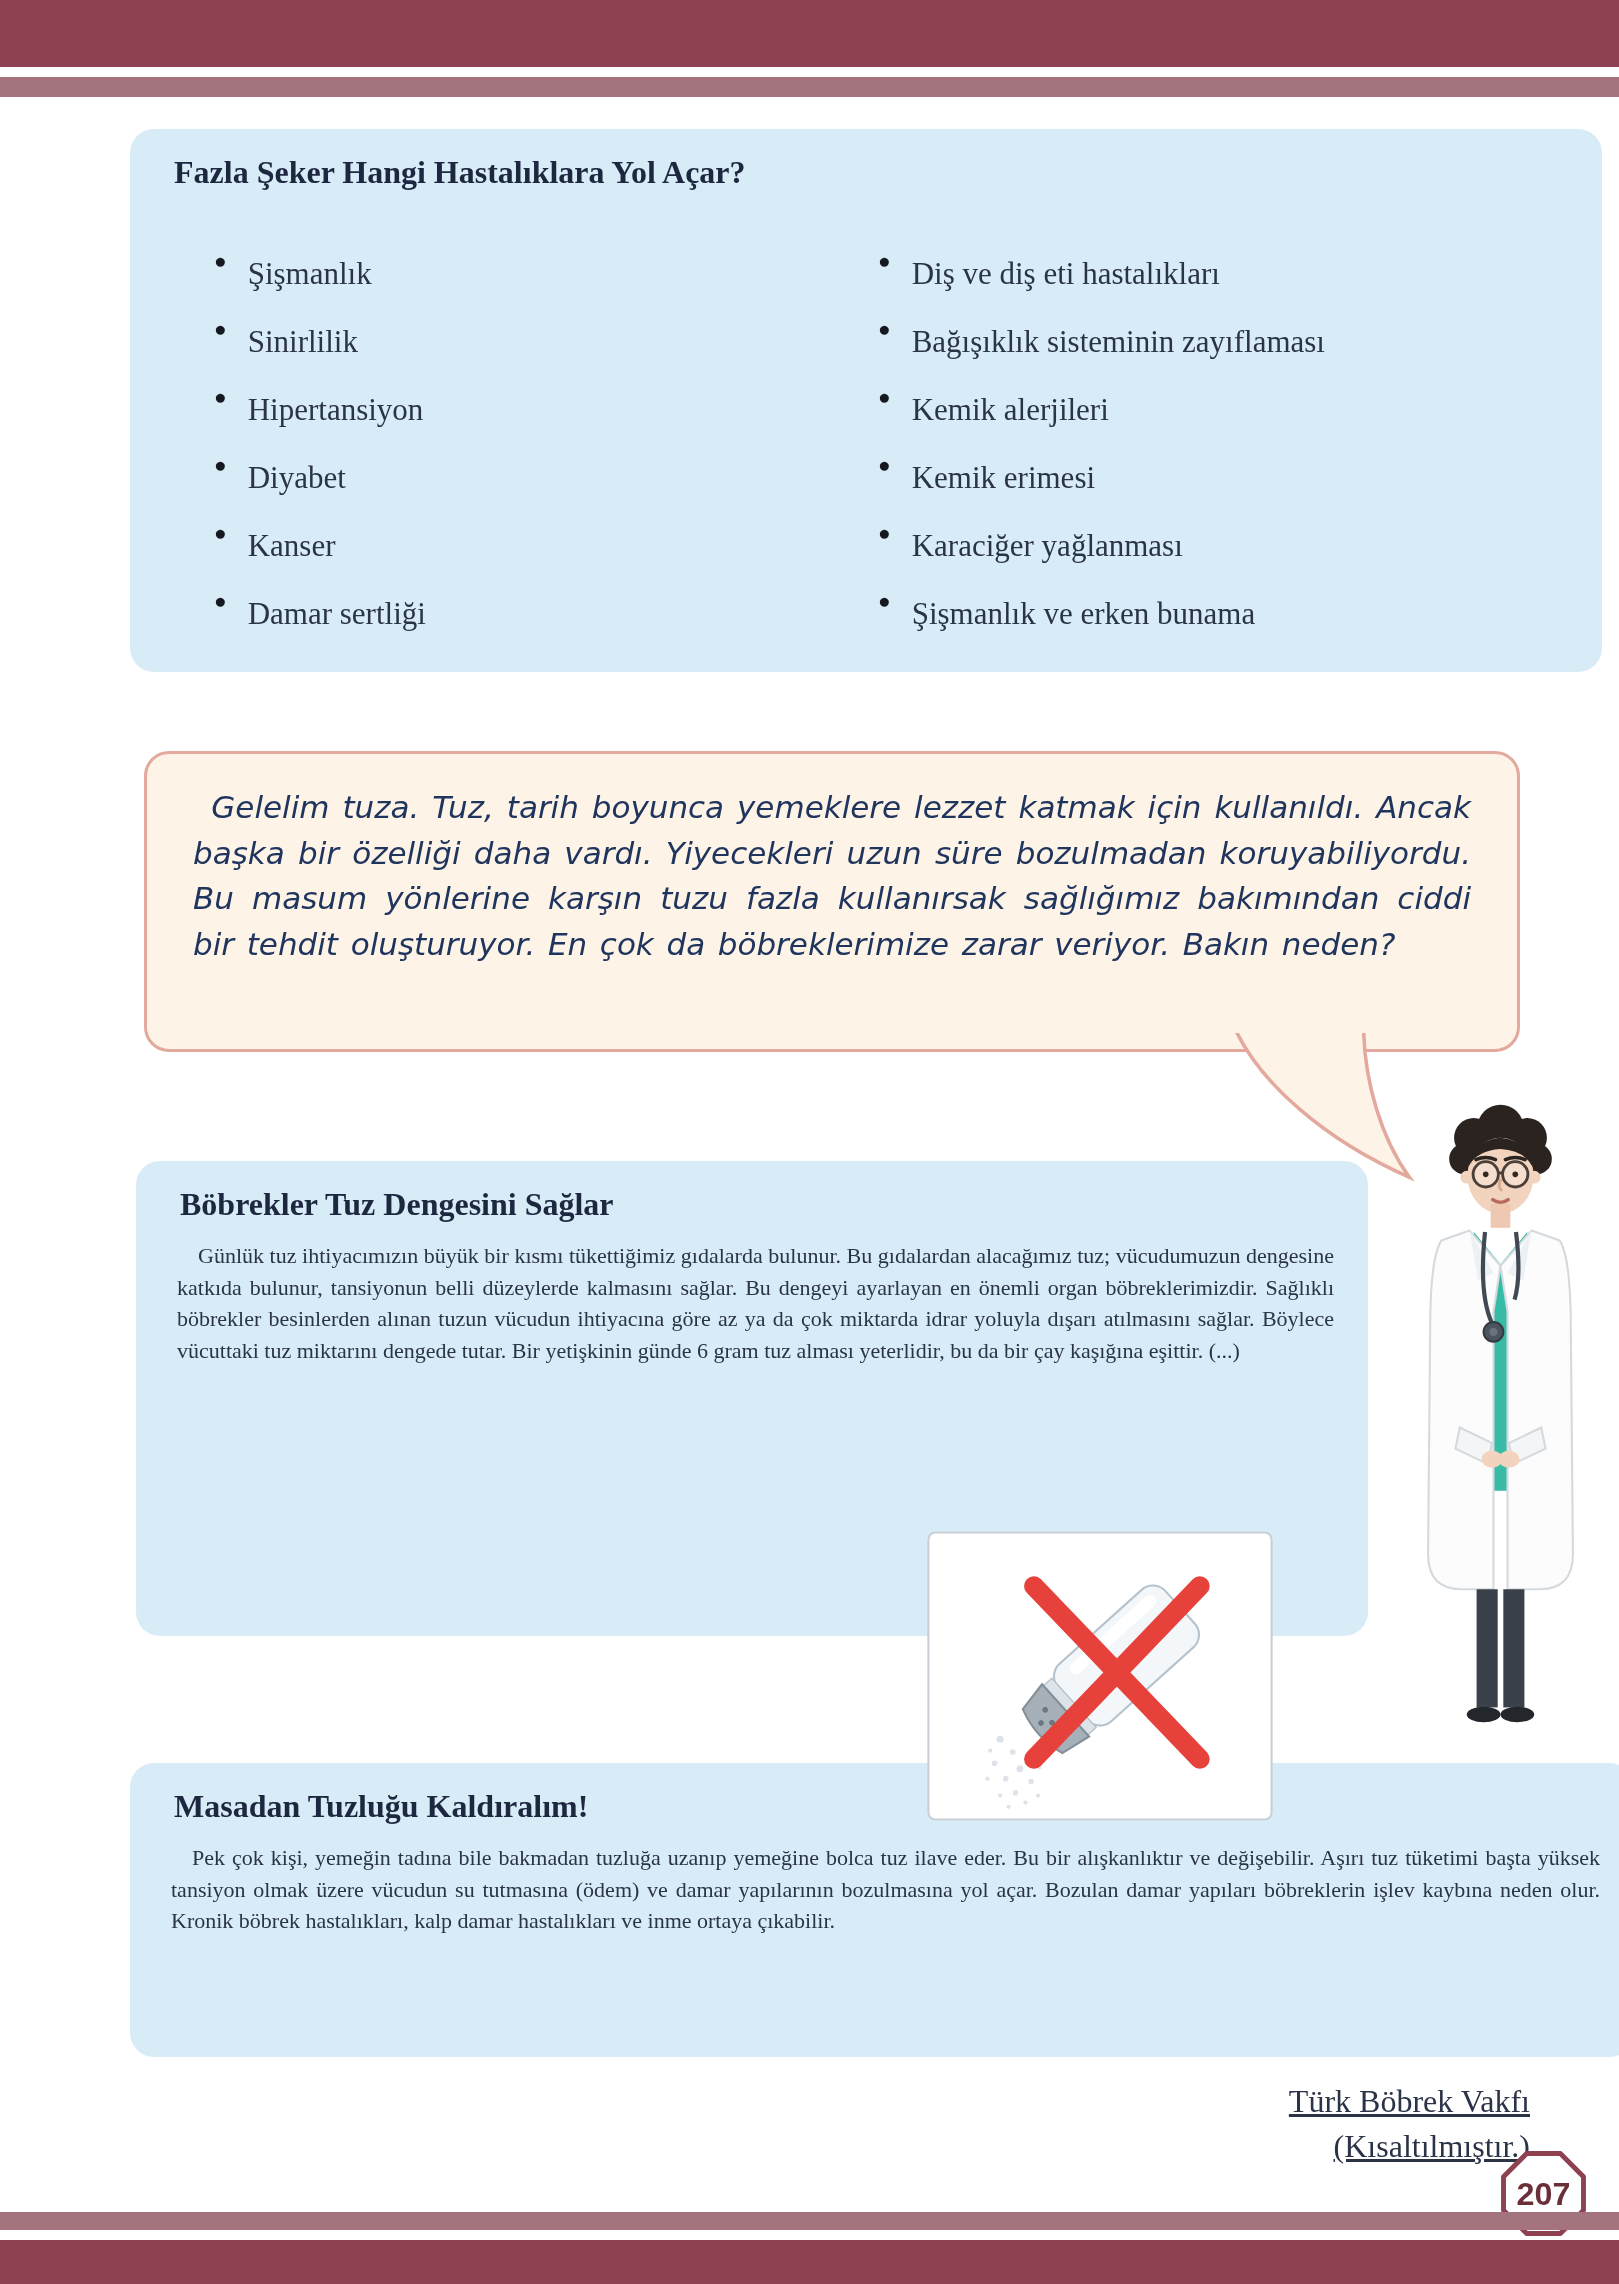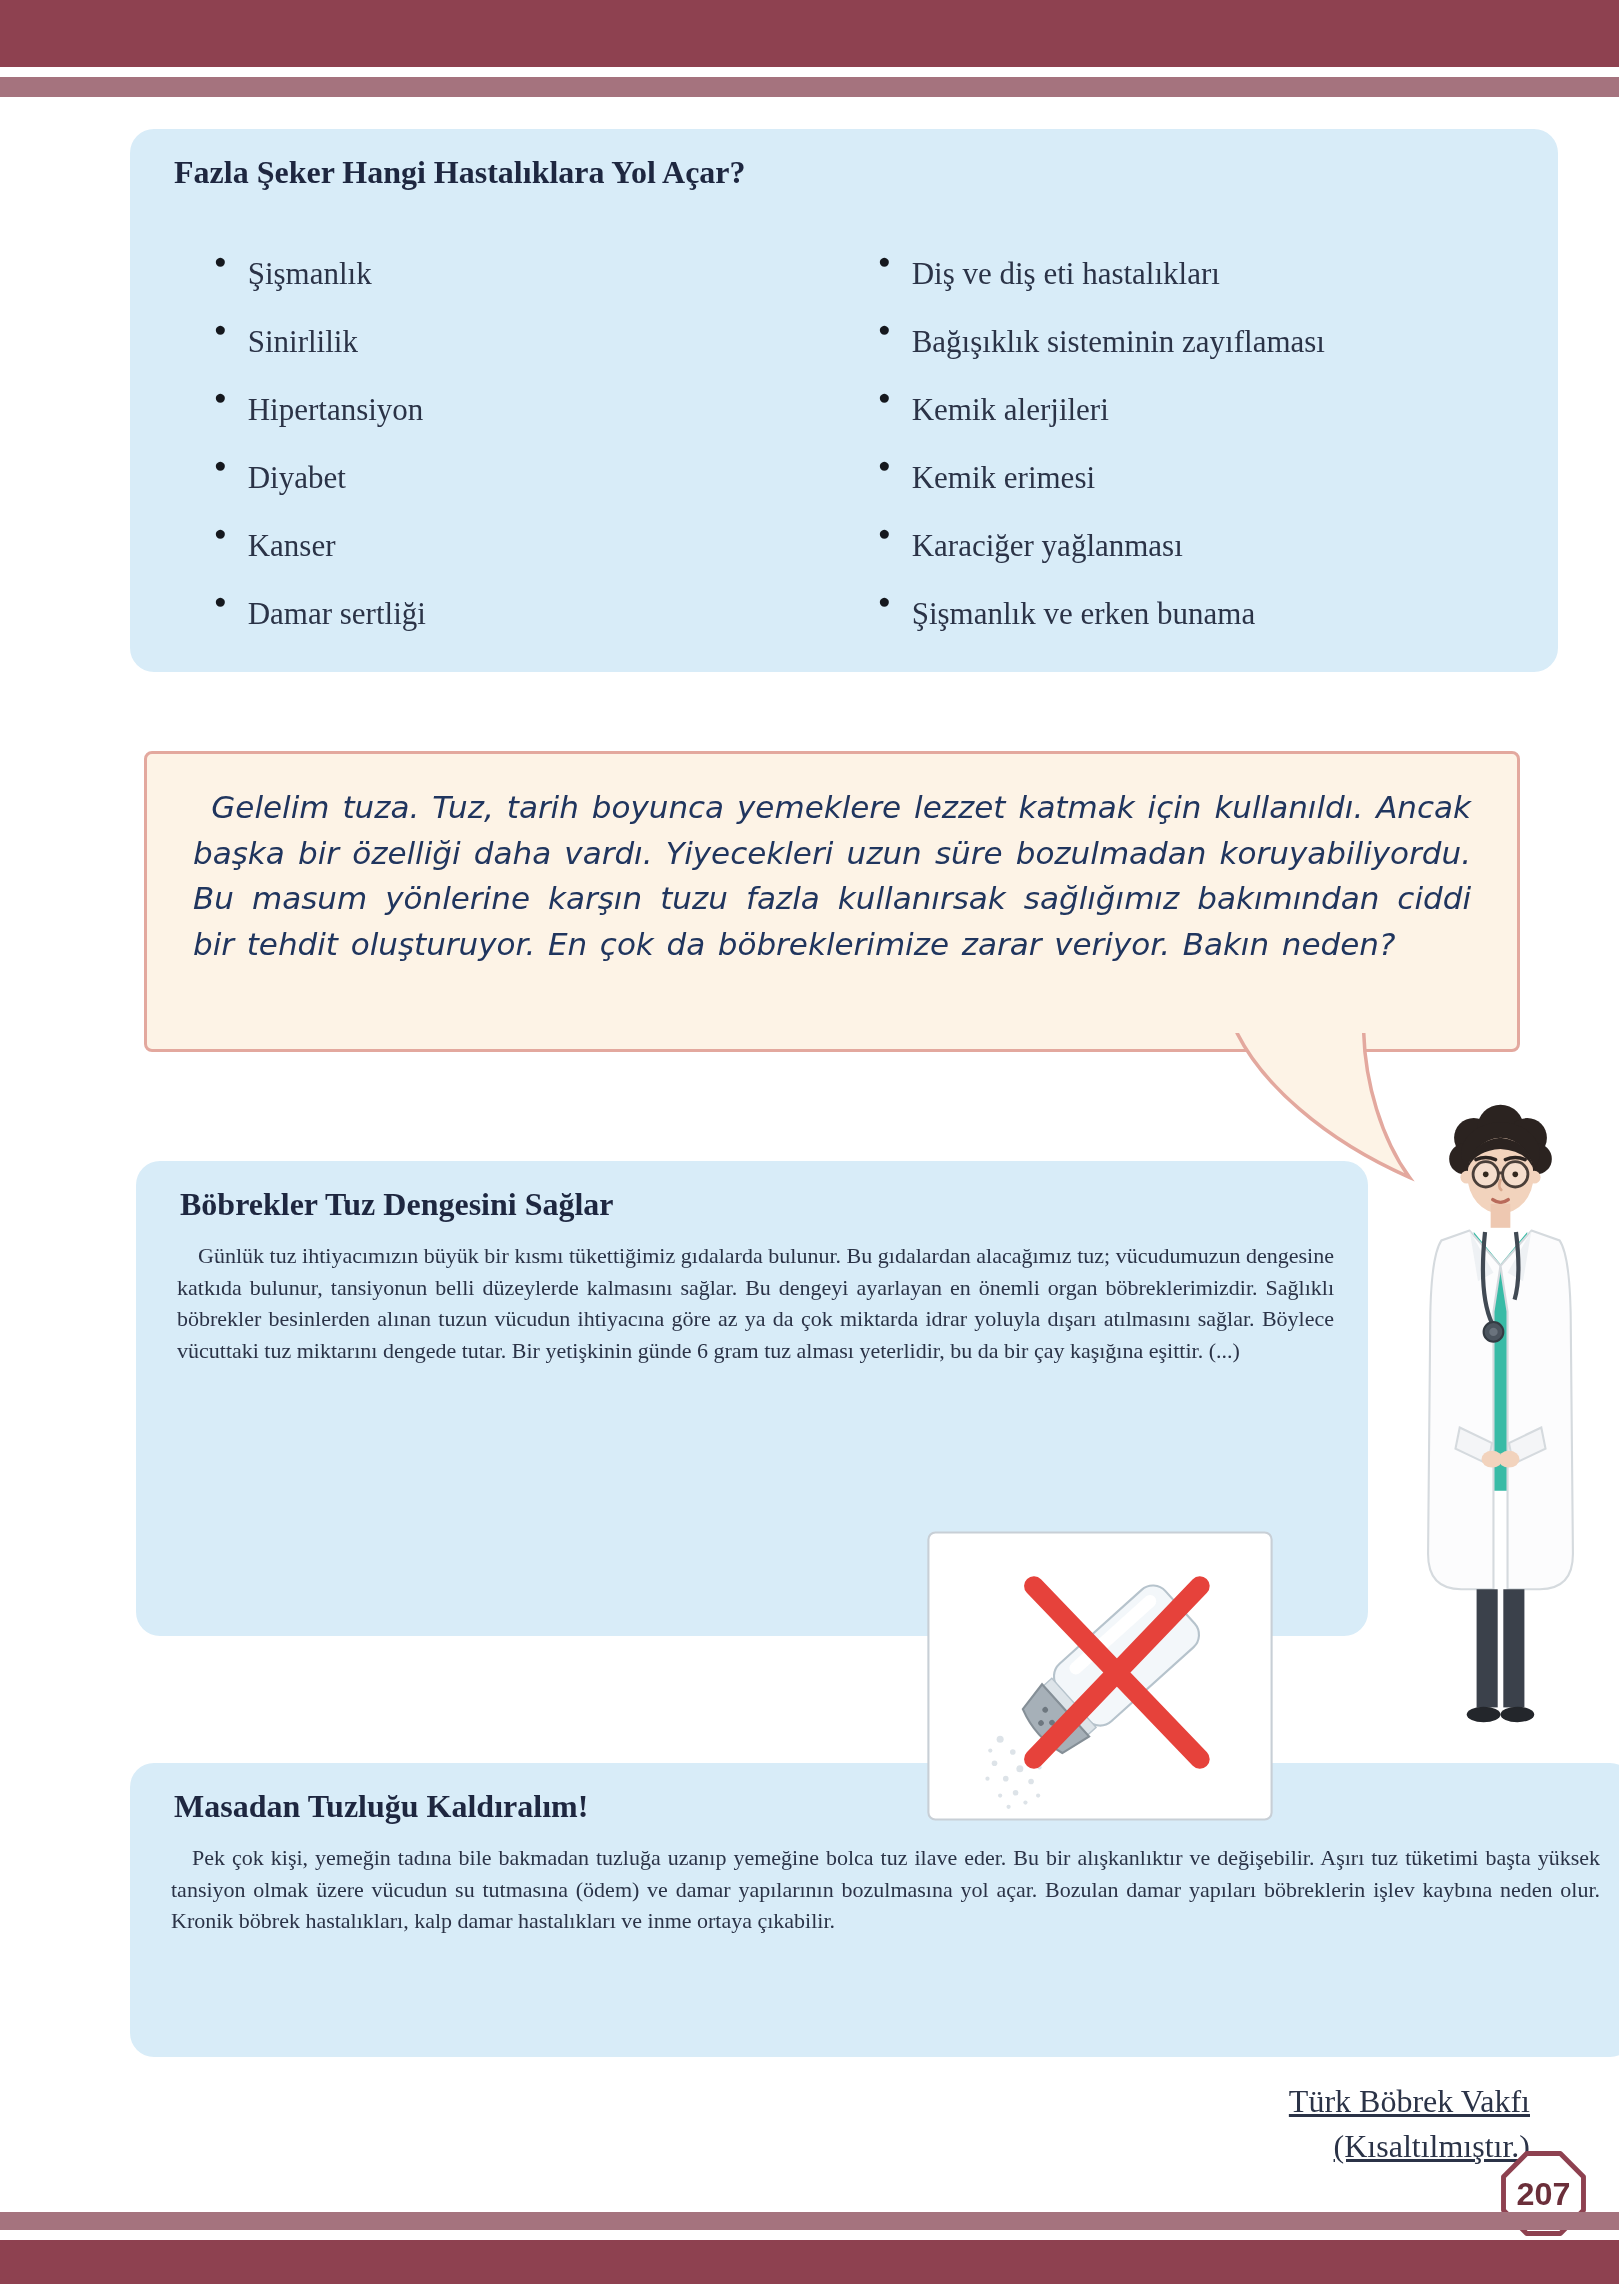--- a/index.html
+++ b/index.html
@@ -17,33 +17,33 @@
   .panel-title{
     position:absolute;left:44px;top:25px;font-weight:bold;font-size:32px;
     color:var(--heading,#1e2740);
   }
   .panel-body{
     position:absolute;left:41px;right:34px;top:79px;font-size:22px;line-height:1.44;
     text-align:justify;text-indent:21px;color:var(--body_text,#2b3347);
   }
 
   
-  .diseases{left:130px;top:129px;width:1428px;height:543px;}
+  .diseases{left:130px;top:129px;width:1428px;height:543px;padding-left:44px;}
   .cols{position:absolute;left:84px;right:21px;top:97px;display:flex;}
   .col-left{width:664px;}
   .col-right{flex:1;}
   .bullet-row{display:flex;align-items:center;height:68px;gap:21px;}
   .dot{font-size:21px;line-height:1;color:#15181e;transform:translateY(0.7px);}
   .bullet-label{font-size:31px;color:var(--body_text,#2b3347);margin-top:28px;}
 
   
   .bubble{
     position:absolute;left:144px;top:751px;width:1376px;height:301px;box-sizing:border-box;
     background:var(--bubble_fill,#fdf3e6);border:3.5px solid var(--bubble_border,#e3a89e);
-    border-radius:8px;padding:31px 46px 21px 46px;z-index:2;
+    border-radius:25px;padding:31px 46px 21px 46px;z-index:2;
   }
   .bubble-text{
     font-family:"DejaVu Sans","Liberation Sans",sans-serif;font-style:italic;
     font-size:31px;line-height:1.47;text-align:justify;text-indent:18.3px;
     color:var(--bubble_text,#20355e);word-spacing:2.8px;
   }
   .bubble-tail{position:absolute;left:1209px;top:1033px;z-index:3;}
 
   .doctor{position:absolute;left:1395px;top:1097px;z-index:1;}
 

